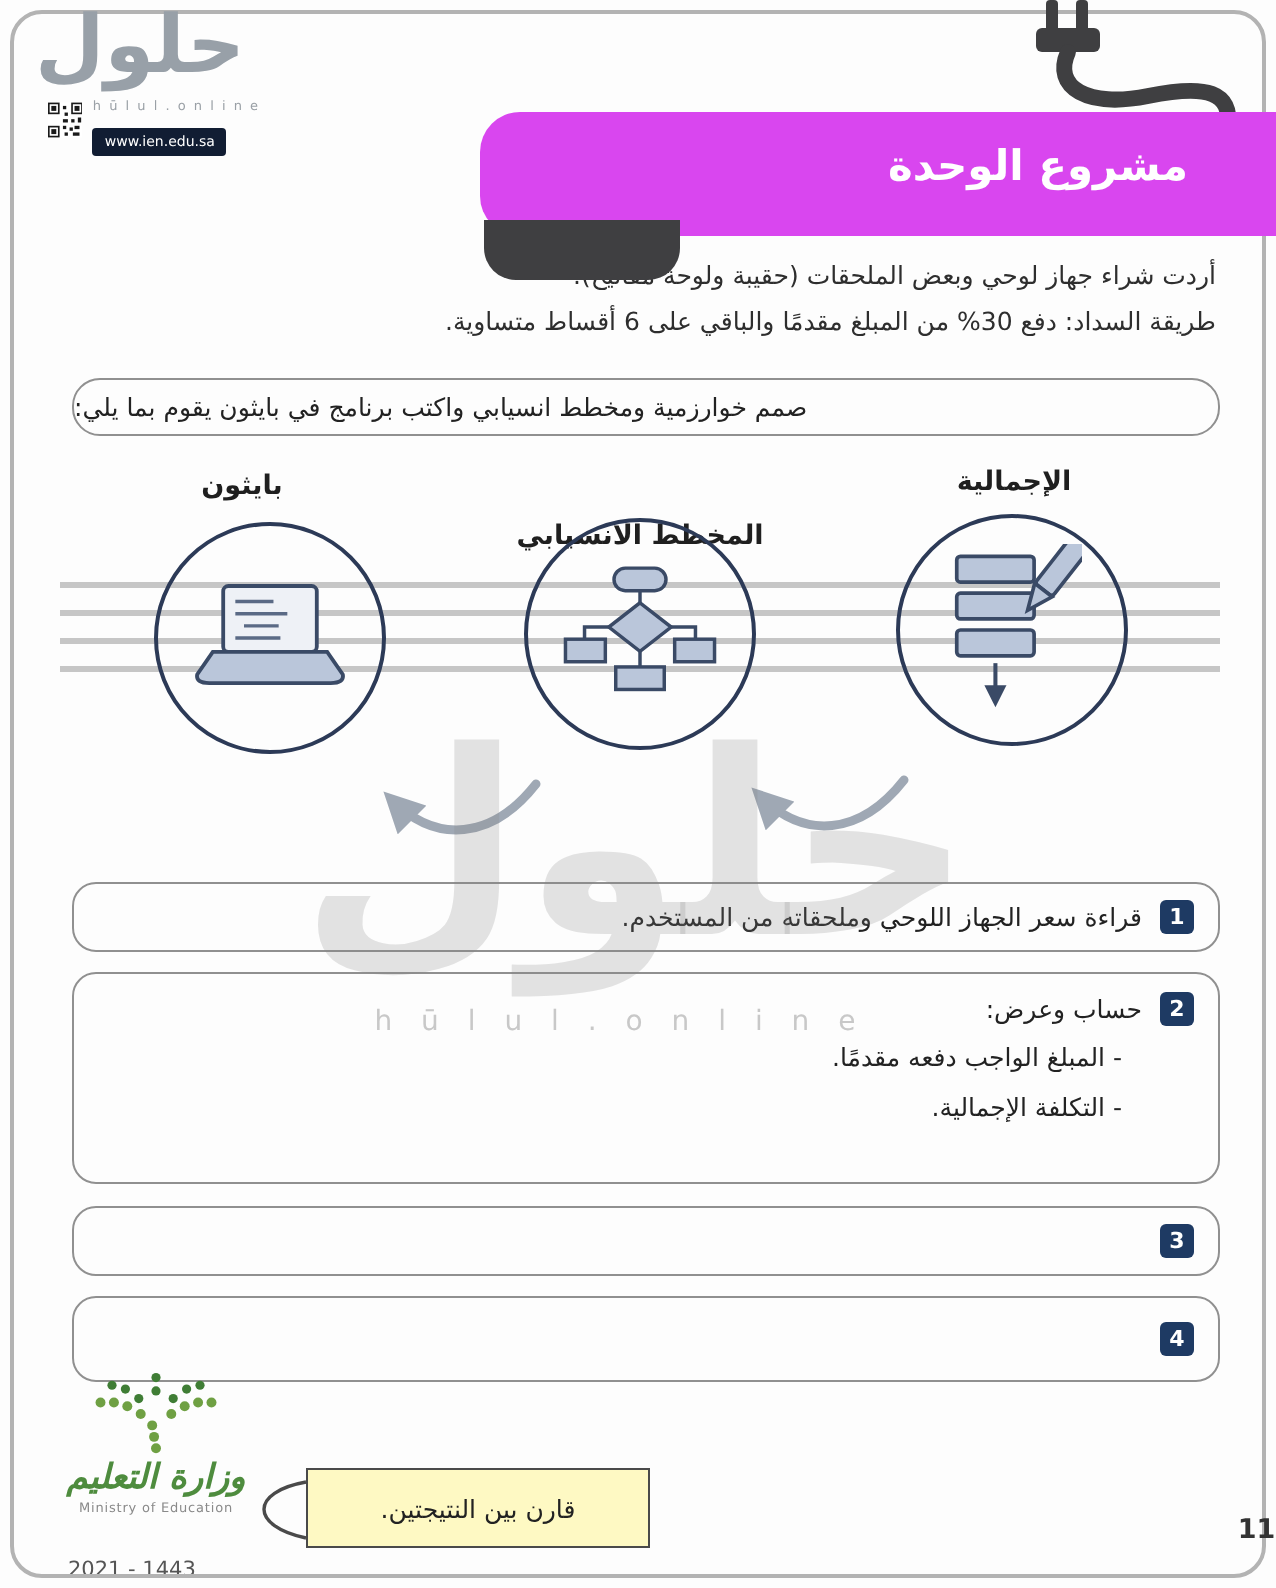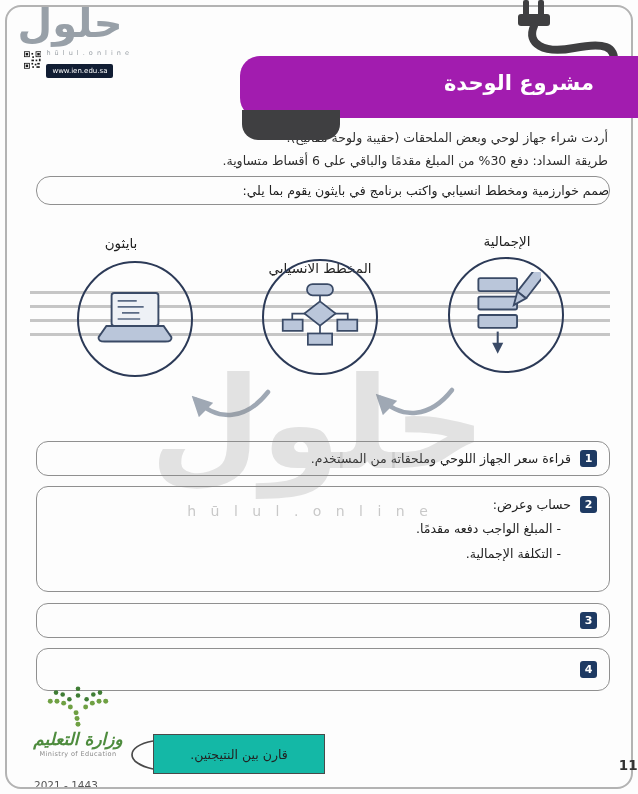--- a/index.html
+++ b/index.html
@@ -11,33 +11,33 @@
 
   
   .brand { position:absolute; top:0px; left:10px; width:120px; z-index:7; }
   .brand-ar { font-size:40px; font-weight:bold; color:#98a0a8; text-align:center; line-height:1.15; }
   .brand-row { display:flex; gap:5px; align-items:flex-start; margin-top:1px; padding-left:14px; }
   .brand-col { display:flex; flex-direction:column; }
   .brand-latin { font-size:6.5px; color:#9aa0a6; letter-spacing:1px; margin-top:2px; white-space:nowrap; }
   .brand-badge { background:#111d33; color:#fff; font-size:7px; padding:3px 6px; border-radius:2px; margin-top:7px; white-space:nowrap; align-self:flex-start; }
 
   
-  .header { position:absolute; top:56px; right:0; width:398px; height:62px; background:#a21caf; border-radius:20px 0 0 20px; z-index:6; }
+  .header { position:absolute; top:56px; right:0; width:398px; height:62px; background:#d946ef; border-radius:20px 0 0 20px; z-index:6; }
   .header-tab { position:absolute; top:54px; left:2px; width:98px; height:30px; background:#3f3f41; border-radius:0 0 16px 16px; }
   .header-title { position:absolute; top:15px; right:44px; color:#ffffff; font-size:21px; font-weight:bold; }
   .cable { position:absolute; top:0; right:0; width:230px; height:72px; z-index:5; }
 
   
   .intro { position:absolute; top:126px; right:30px; left:30px; text-align:right; font-size:12.5px; color:#2e2e2e; line-height:1.85; z-index:2; }
 
   
-  .task-box { position:absolute; top:176px; left:36px; right:28px; height:29px; border:1.5px solid #909090; border-radius:14px; display:flex; align-items:center; justify-content:flex-start; font-size:12.5px; color:#222; z-index:2; }
-
-  
-  .dg-label { position:absolute; font-weight:normal; font-size:13.5px; color:#1f1f1f; transform:translateX(-50%); z-index:2; white-space:nowrap; }
+  .task-box { position:absolute; top:189px; left:36px; right:28px; height:29px; border:1.5px solid #909090; border-radius:14px; display:flex; align-items:center; justify-content:flex-end; font-size:12.5px; color:#222; z-index:2; }
+
+  
+  .dg-label { position:absolute; font-weight:bold; font-size:13.5px; color:#1f1f1f; transform:translateX(-50%); z-index:2; white-space:nowrap; }
   .l-algo { left:507px; top:233px; }
   .l-flow { left:320px; top:231px;margin-top:29px; }
   .l-py   { left:121px; top:235px; }
 
   .hr { position:absolute; left:30px; right:28px; height:3px; background:#c6c6c6; z-index:1; }
   .hr1 { top:291px; } .hr2 { top:305px; } .hr3 { top:319px; } .hr4 { top:333px; }
 
   .circle { position:absolute; width:116px; height:116px; border:2.5px solid #2c3a57; border-radius:50%; display:flex; align-items:center; justify-content:center; z-index:2; }
   .c-algo { left:448px; top:257px; }
   .c-flow { left:262px; top:259px; }
@@ -60,21 +60,21 @@
   .step-row { display:flex; align-items:center; }
   .step-sub { padding-right:36px; margin-top:7px; line-height:1.45; }
 
   
   .ministry { position:absolute; left:26px; top:684px; width:104px; text-align:center; z-index:2; }
   .tree { width:72px; height:44px; }
   .min-ar { font-size:17px; font-weight:bold; color:#4e8c3e; margin-top:-3px;font-style:italic; }
   .min-en { font-size:6.5px; color:#8a8a8a; letter-spacing:0.4px; margin-top:1px; }
   .min-years { font-size:10.5px; color:#555; margin-top:21px; text-align:left; padding-left:8px; }
 
-  .bubble { position:absolute; left:153px; top:734px; width:172px; height:40px; border:1.6px solid #4a4a4a; border-radius:0; display:flex; align-items:center; justify-content:center; font-size:12.5px; color:#222; background:#14b8a6; z-index:2; }
+  .bubble { position:absolute; left:153px; top:734px; width:172px; height:40px; border:1.6px solid #4a4a4a; border-radius:0; display:flex; align-items:center; justify-content:center; font-size:12.5px; color:#222; background:#fef9c3; z-index:2; }
   .bubble-tail { position:absolute; left:117px; top:737px; width:38px; height:36px; z-index:2; }
 
   .page-num { position:absolute; right:-9px; top:757px; font-size:13.5px; font-weight:bold; color:#333; z-index:6; }
 </style>
 </head>
 <body>
 
 <div class="page" dir="rtl">
 
   <div class="frame"></div>

